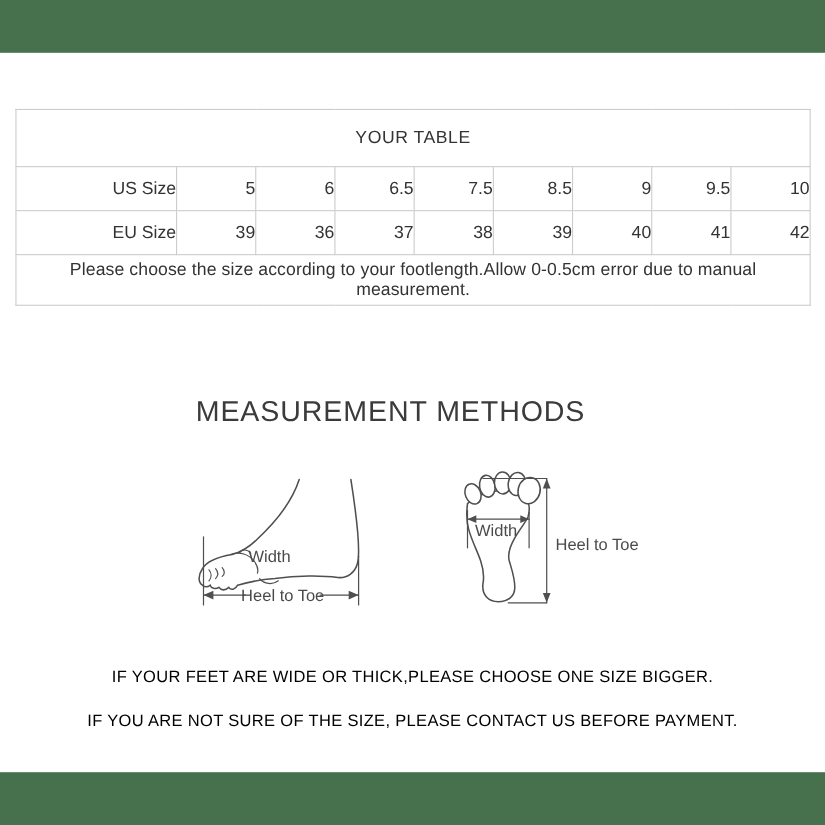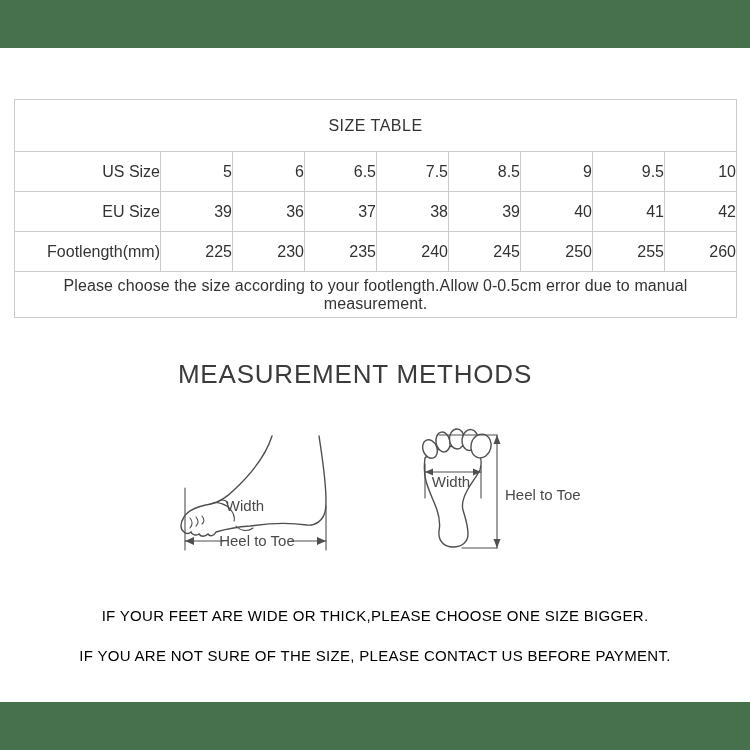--- a/index.html
+++ b/index.html
@@ -63,21 +63,21 @@
         <col>
         <col>
         <col>
         <col>
         <col>
         <col>
         <col>
     </colgroup>
     <tbody>
       <tr>
-        <td class="tbl-title" colspan="9">SIZE TABLE</td>
+        <td class="tbl-title" colspan="9">YOUR TABLE</td>
       </tr>
       <tr class="data-row">
         <td class="row-label">US Size</td>
         <td>5</td>
         <td>6</td>
         <td>6.5</td>
         <td>7.5</td>
         <td>8.5</td>
         <td>9</td>
         <td>9.5</td>
@@ -86,31 +86,20 @@
       <tr class="data-row">
         <td class="row-label">EU Size</td>
         <td>39</td>
         <td>36</td>
         <td>37</td>
         <td>38</td>
         <td>39</td>
         <td>40</td>
         <td>41</td>
         <td>42</td>
-      </tr>
-      <tr class="data-row">
-        <td class="row-label">Footlength(mm)</td>
-        <td>225</td>
-        <td>230</td>
-        <td>235</td>
-        <td>240</td>
-        <td>245</td>
-        <td>250</td>
-        <td>255</td>
-        <td>260</td>
       </tr>
       <tr>
         <td class="tbl-note" colspan="9">Please choose the size according to your footlength.Allow 0-0.5cm error due to manual measurement.</td>
       </tr>
     </tbody>
   </table>
 
   <div class="mm-title">MEASUREMENT METHODS</div>
 
   <svg class="diag side" width="200" height="145" viewBox="0 0 200 145">

